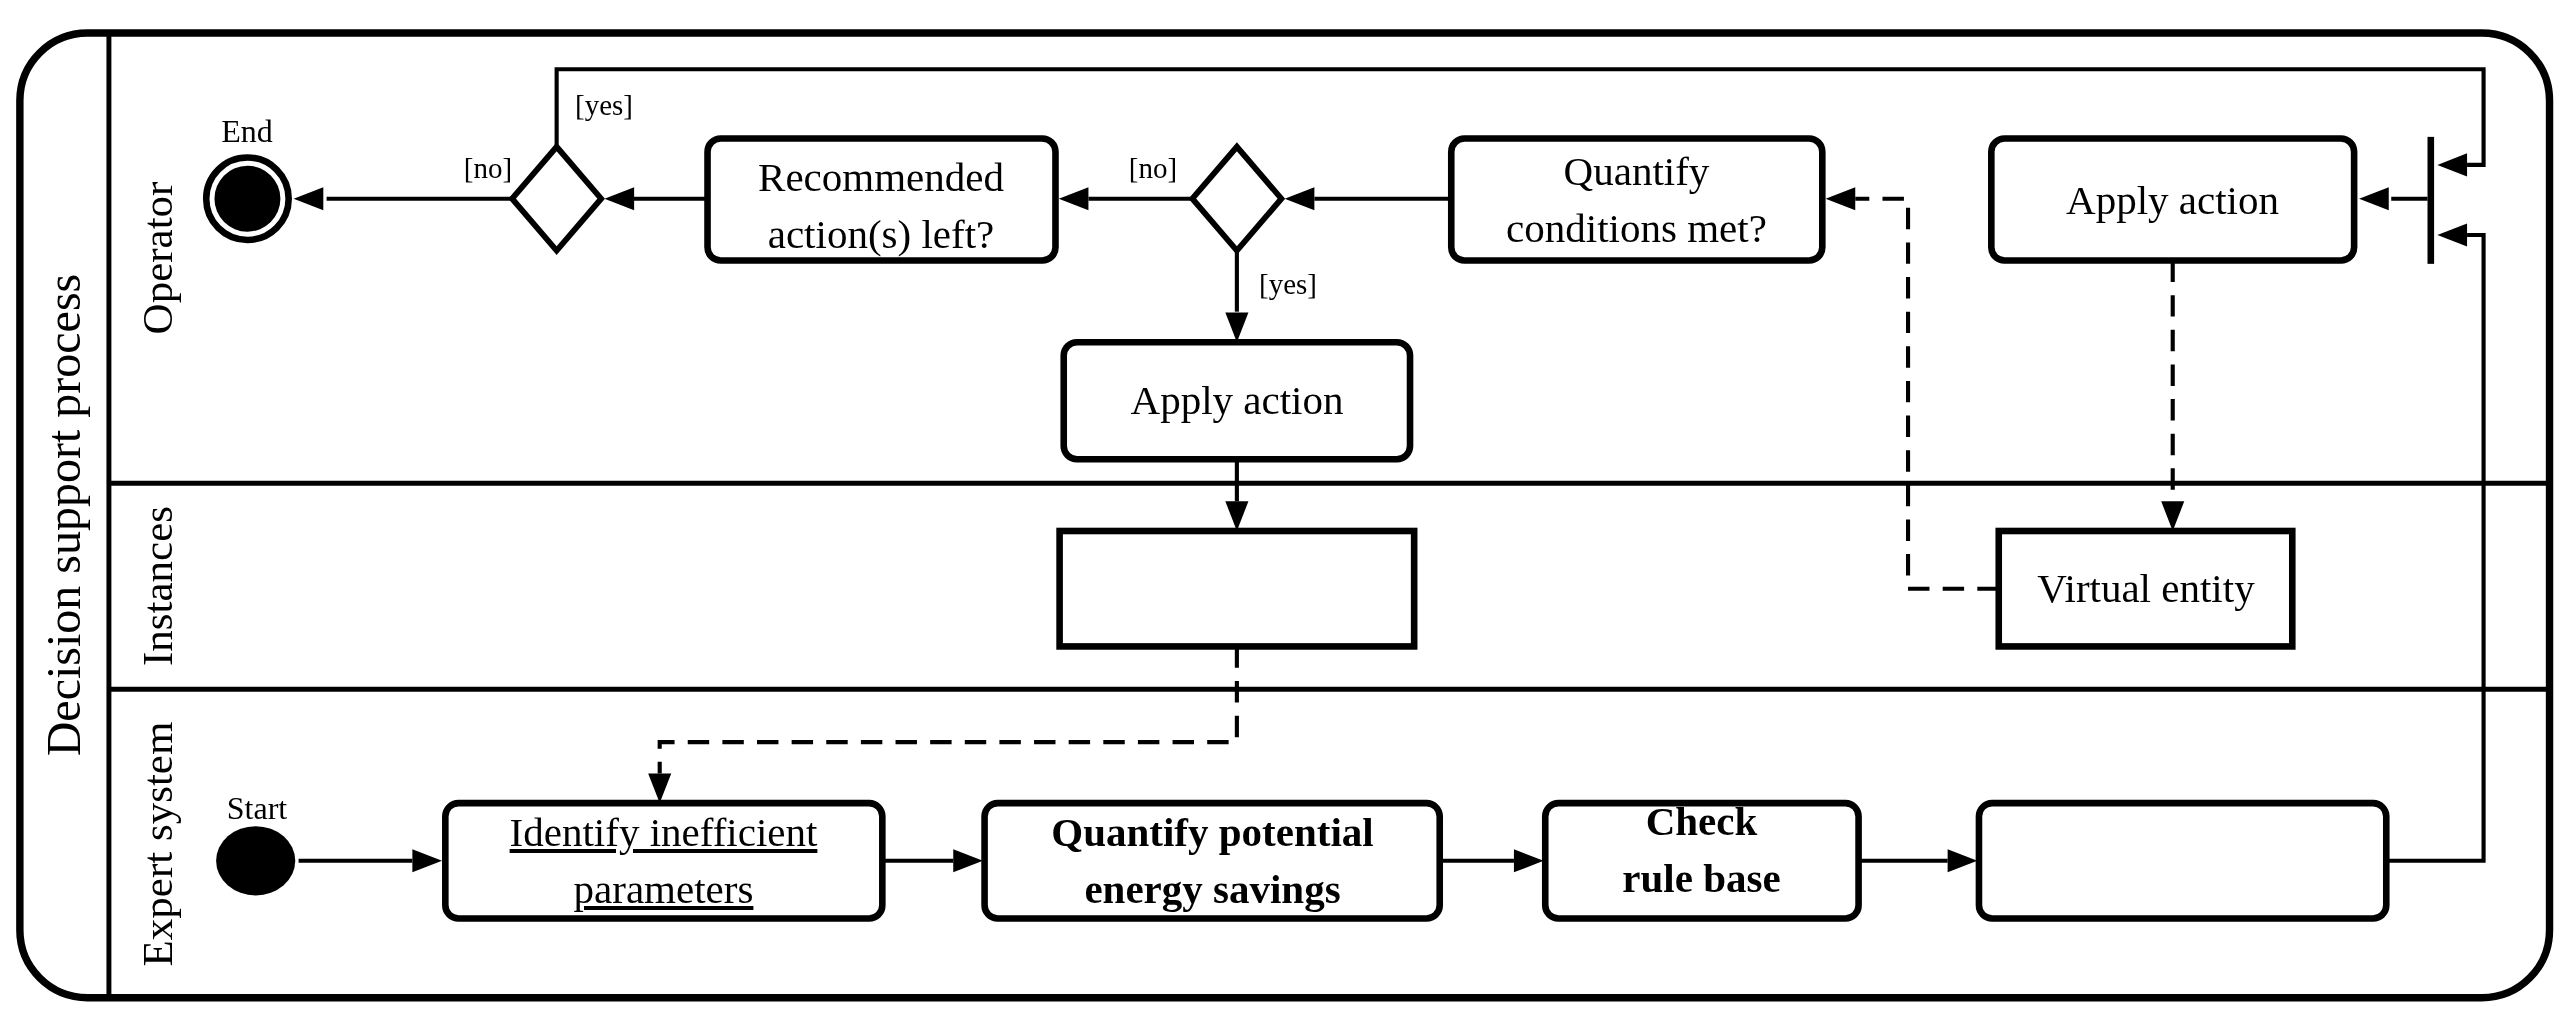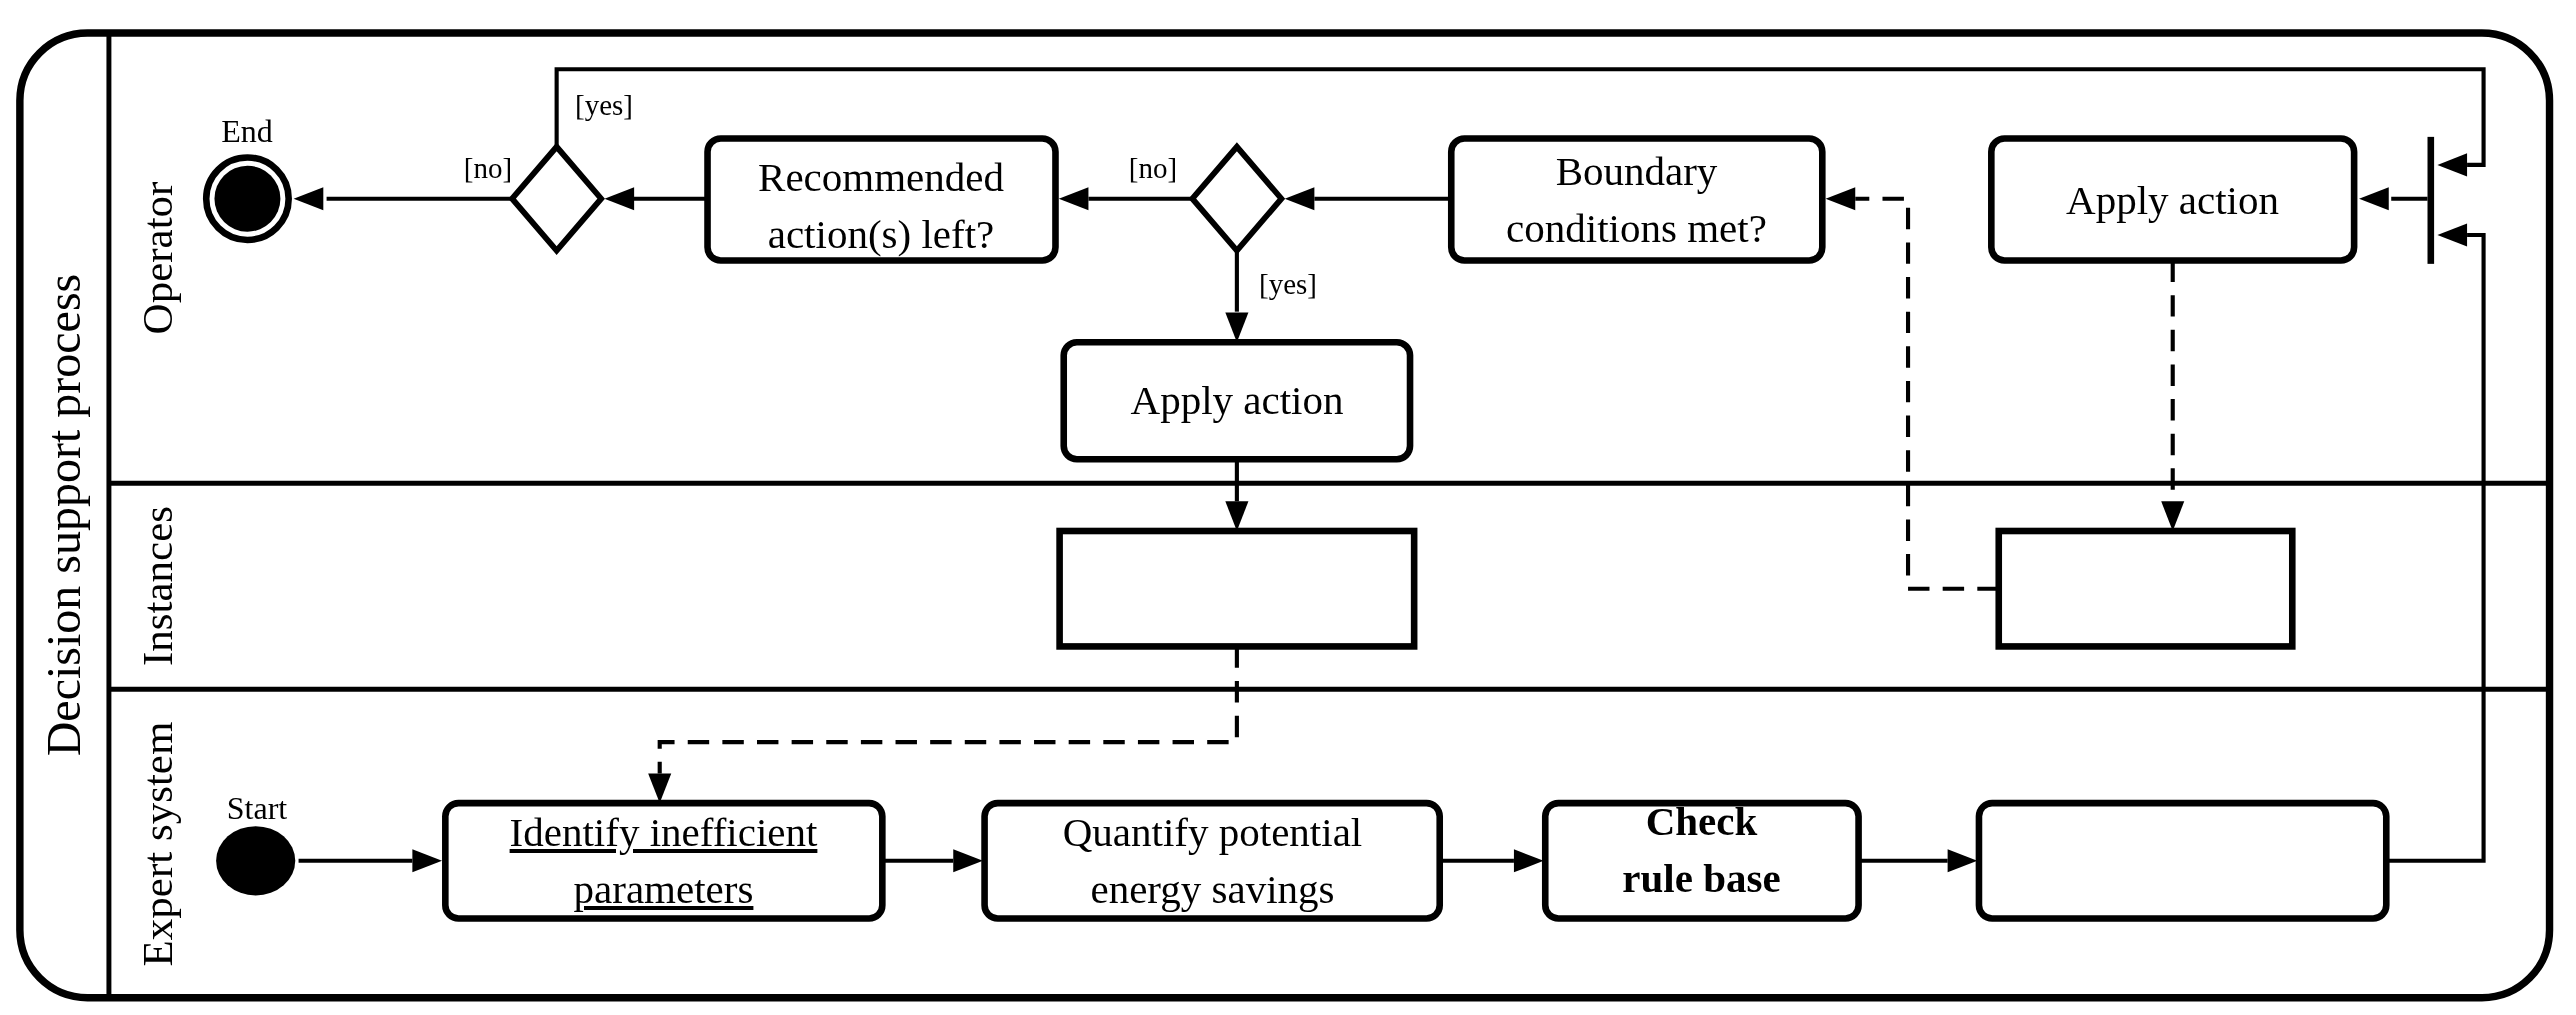--- a/index.html
+++ b/index.html
@@ -97,25 +97,26 @@
   <div class="txt" style="left:247px;top:131px;">End</div>
   <div class="txt" style="left:257px;top:808px;">Start</div>
 
   <div class="txt small-note" style="left:604px;top:105px;">[yes]</div>
   <div class="txt small-note" style="left:488px;top:168px;">[no]</div>
   <div class="txt small-note" style="left:1153px;top:168px;">[no]</div>
   <div class="txt small-note" style="left:1288px;top:284px;">[yes]</div>
 
   <div class="node-label" style="left:707px;top:145px;width:348px;height:122px;">Recommended
 action(s) left?</div>
-  <div class="node-label" style="left:1451px;top:139px;width:371px;height:122px;">Boundary
+  <div class="node-label" style="left:1451px;top:139px;width:371px;height:122px;">Quantify
 conditions met?</div>
   <div class="node-label" style="left:1991px;top:139px;width:363px;height:122px;">Apply action</div>
   <div class="node-label" style="left:1064px;top:342px;width:346px;height:117px;">Apply action</div>
+  <div class="node-label" style="left:1999px;top:531px;width:294px;height:115px;">Virtual entity</div>
   <div class="node-label" style="left:445px;top:803px;width:437px;height:115px;text-decoration:underline;">Identify inefficient
 parameters</div>
-  <div class="node-label" style="left:985px;top:803px;width:455px;height:115px;">Quantify potential
+  <div class="node-label" style="left:985px;top:803px;width:455px;height:115px;font-weight:bold;">Quantify potential
 energy savings</div>
   <div class="node-label" style="left:1545px;top:792px;width:313px;height:115px;font-weight:bold;">Check
 rule base</div>
 
 </div>
 
 
 </body></html>

